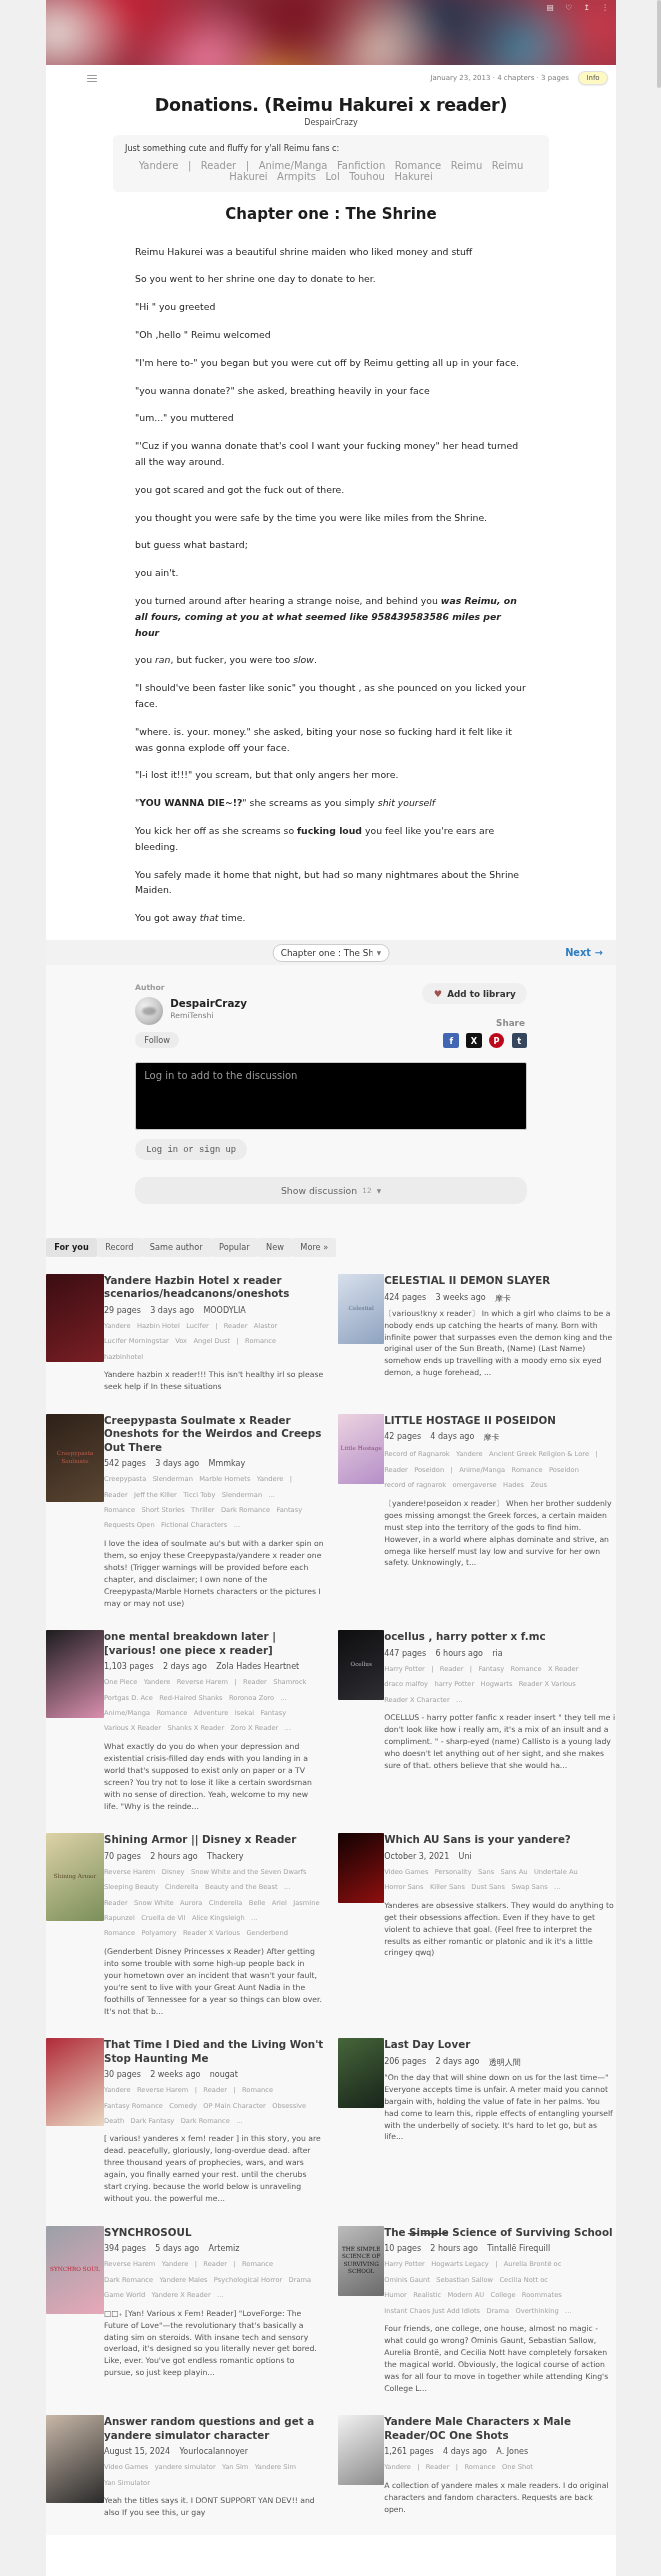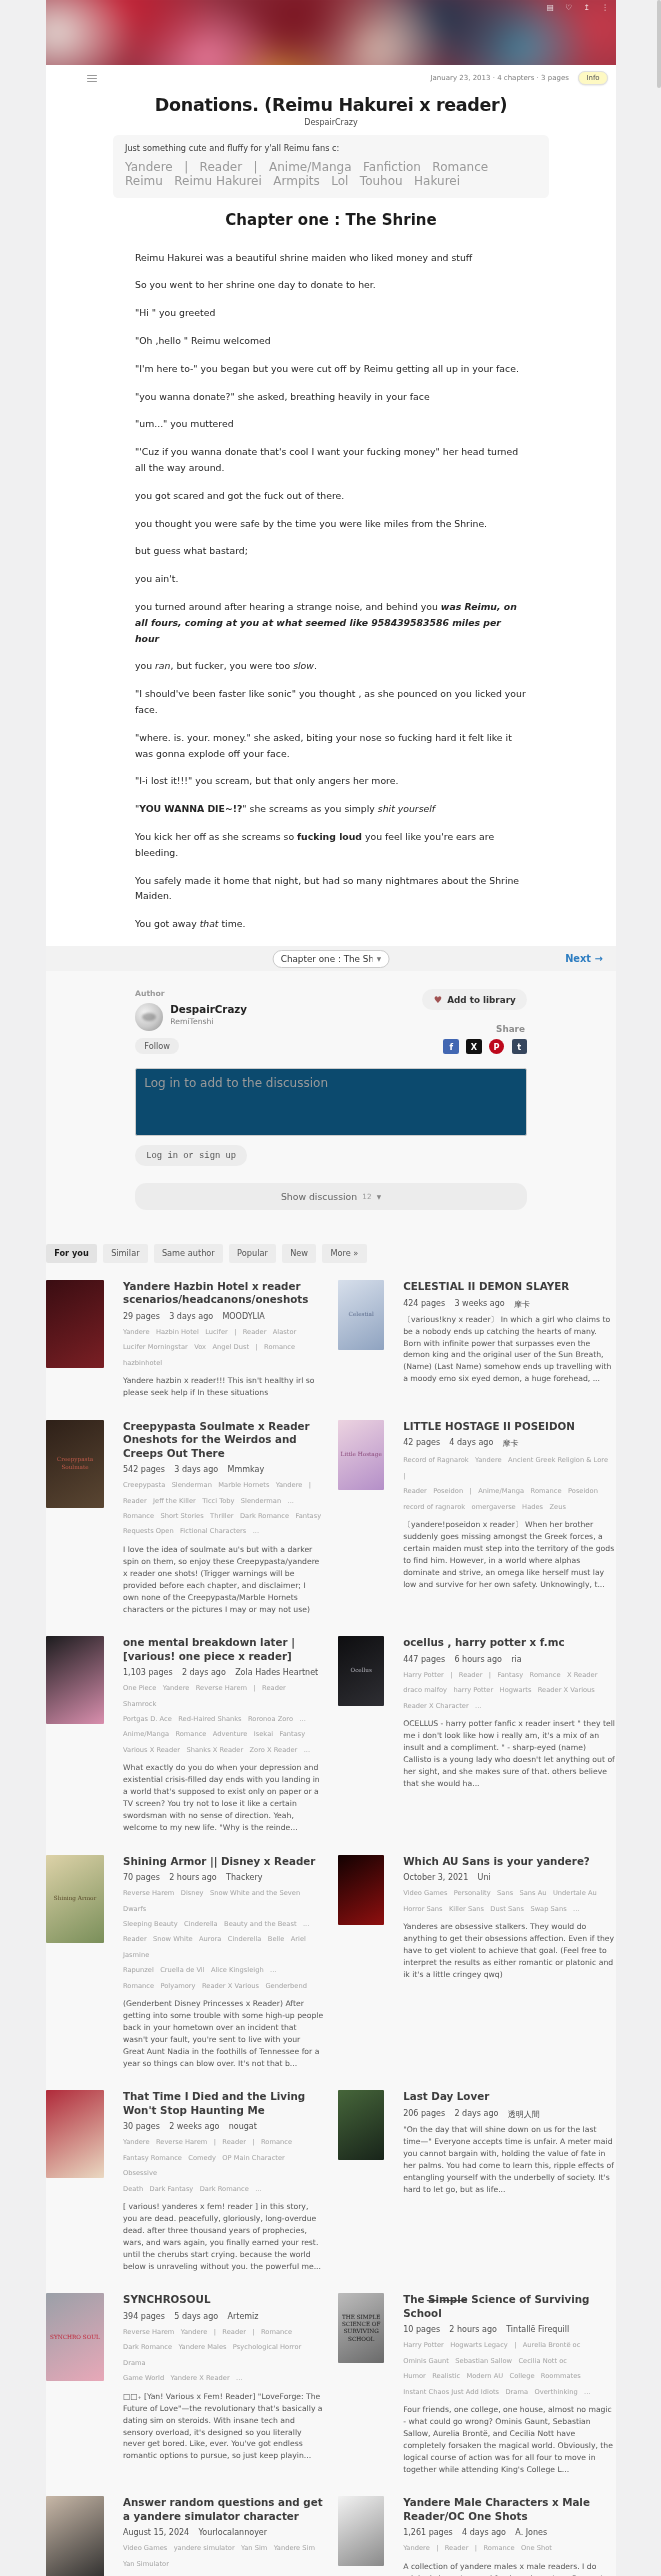--- a/index.html
+++ b/index.html
@@ -23,21 +23,21 @@
   
   .meta-row{display:flex;align-items:center;padding:6.2px 8.2px 0 8.2px;color:#7d7d7d;font-size:7px;}
   .hamburger{width:10.3px;cursor:pointer;margin-left:33px;}
   .hamburger i{display:block;height:1px;background:#9a9a9a;margin:2.1px 0;border-radius:0.5px;}
   .meta-text{margin-left:auto;}
   .info-btn{margin-left:9.3px;background:#fef9c3;border:0.5px solid #e0e0e0;border-radius:7.2px;box-shadow:0 0.5px 1.5px rgba(0,0,0,.12);padding:2.1px 7.2px;font-size:7px;color:#555;cursor:pointer;}
   .story-title{font-size:17.5px;font-weight:bold;color:#1c1c1c;text-align:center;margin:9.3px 31px 3.1px;letter-spacing:-0.3px;}
   .story-author{text-align:center;color:#4a4a4a;font-size:8px;margin-bottom:8.2px;}
   .desc-box{background:#f6f6f6;border-radius:5.2px;width:412px;margin:0 auto;padding:8.2px 12.4px 9.3px;}
   .desc-box .d-text{color:#3a3a3a;font-size:8.2px;margin-bottom:7.2px;}
-  .d-tags{color:#9a9a9a;font-size:12px;white-space:pre-wrap;cursor:pointer;}
+  .d-tags{color:#9a9a9a;font-size:10px;white-space:pre-wrap;cursor:pointer;text-align:center;}
   
   .chapter{width:392px;margin:0 auto;padding-top:13.4px;}
   .chapter h2{font-size:15px;font-weight:bold;color:#1c1c1c;text-align:center;margin:0 0 20.6px;}
   .chapter p{font-size:9.3px;line-height:1.7;color:#262626;margin:0 0 12px;}
   
   .navstrip{background:#f2f2f2;height:25px;display:flex;align-items:center;position:relative;margin-top:14.4px;}
   .chap-select{position:absolute;left:50%;transform:translateX(-50%);background:#fff;border:0.5px solid #ccc;border-radius:9.3px;padding:3.1px 7.2px;font-size:8.8px;color:#333;max-width:113px;white-space:nowrap;overflow:hidden;display:flex;align-items:center;gap:4.1px;cursor:pointer;}
   .chap-select .lbl{max-width:92px;overflow:hidden;text-overflow:clip;display:inline-block;}
   .chap-select .caret{color:#777;font-size:5.7px;}
   .next-link{margin-left:auto;margin-right:13.4px;color:#2d7dc1;font-weight:bold;font-size:9.8px;cursor:pointer;}
@@ -53,32 +53,32 @@
   .a-handle{color:#7d7d7d;font-size:7.7px;margin-top:2.1px;}
   .follow-btn{margin-top:7.2px;background:#ececec;border-radius:8.2px;color:#555;font-size:8.2px;padding:3.1px 9.3px;width:max-content;cursor:pointer;}
   .a-right{margin-left:auto;display:flex;flex-direction:column;align-items:flex-end;}
   .add-lib{background:#efefef;border-radius:11.3px;padding:5.2px 11.3px;font-weight:bold;color:#333;font-size:8.8px;display:flex;align-items:center;gap:5.2px;cursor:pointer;}
   .add-lib .hrt{color:#a05252;font-size:9.3px;}
   .share-lbl{color:#8d8d8d;font-weight:bold;font-size:8.8px;margin:13.4px 2.1px 5.2px;}
   .share-icons{display:flex;gap:7.2px;}
   .share-icons .si{width:15.5px;height:15.5px;display:flex;align-items:center;justify-content:center;color:#fff;font-weight:bold;font-size:8.2px;border-radius:2.1px;cursor:pointer;}
   
   .disc{width:392px;margin:0 auto;}
-  .comment-box{background:#0c4a6e;border:0.5px solid #ccc;border-radius:2.1px;height:52px;padding:7.2px 8.2px;color:#9a9a9a;font-size:12px;cursor:text;}
+  .comment-box{background:#000000;border:0.5px solid #ccc;border-radius:2.1px;height:52px;padding:7.2px 8.2px;color:#9a9a9a;font-size:10px;cursor:text;}
   .login-btn{margin-top:9.3px;background:#ececec;border-radius:10.3px;padding:5.2px 11.3px;color:#555;font-size:8.8px;width:max-content;cursor:pointer;font-family:Liberation Mono, monospace;}
   .show-disc{margin-top:17.5px;background:#ececec;border-radius:11.3px;height:27px;display:flex;align-items:center;justify-content:center;gap:5.2px;color:#666;font-size:9.3px;cursor:pointer;}
   .show-disc .cnt{color:#9a9a9a;font-size:7.2px;}
   .show-disc .caret{color:#888;font-size:5.7px;}
   
-  .tabs{display:flex;gap:6px;padding:34px 0 17.5px 0;}
+  .tabs{display:flex;gap:0;padding:34px 0 17.5px 0;}
   .tab{background:#ececec;border-radius:2.1px;padding:4.1px 8.2px;color:#555;font-size:8.2px;cursor:pointer;}
   .tab.active{color:#1c1c1c;font-weight:bold;background:#e3e3e3;}
   
   .stories{display:grid;grid-template-columns:1fr 1fr;column-gap:14.4px;row-gap:20.6px;}
-  .story{display:flex;gap:19px;min-width:0;}
+  .story{display:flex;gap:0;min-width:0;}
   .cover{flex:none;border-radius:1px;position:relative;overflow:hidden;cursor:pointer;display:flex;align-items:center;justify-content:center;}
   .cover.big{width:58px;height:88px;}
   .cover.small{width:46px;height:70px;}
   .cover .ct{font-family:"DejaVu Serif","Liberation Serif",serif;font-size:5.7px;text-align:center;padding:2.1px;line-height:1.3;}
   .s-body{min-width:0;}
   .s-title{font-size:10.3px;font-weight:bold;color:#3d3d3d;line-height:1.3;margin:0 0 5.2px;cursor:pointer;}
   .s-meta{color:#4f4f4f;font-size:8px;margin-bottom:4.1px;display:flex;gap:9.3px;flex-wrap:wrap;}
   .s-tags{color:#a3a3a3;font-size:6.7px;line-height:2.3;white-space:pre-wrap;margin-bottom:4.1px;cursor:pointer;}
   .s-desc{color:#555;font-size:7.7px;line-height:1.55;margin:0;}
   .scroll-thumb{position:absolute;top:0;right:1px;width:3.6px;height:88px;border-radius:2.1px;background:#c9c9c9;}
@@ -187,21 +187,21 @@
         <div class="login-btn">Log in or sign up</div>
         <div class="show-disc">
           <span>Show discussion</span>
           <span class="cnt">12</span>
           <span class="caret">▼</span>
         </div>
       </div>
 
       <div class="tabs" id="tabs">
           <div class="tab active">For you</div>
-          <div class="tab">Similar</div>
+          <div class="tab">Record</div>
           <div class="tab">Same author</div>
           <div class="tab">Popular</div>
           <div class="tab">New</div>
           <div class="tab">More »</div>
         </div>
 
       <div class="stories" id="stories">
           <article class="story">
             <div class="cover big" style="background: linear-gradient(150deg, rgb(58, 13, 18), rgb(122, 31, 36));"></div>
             <div class="s-body">

